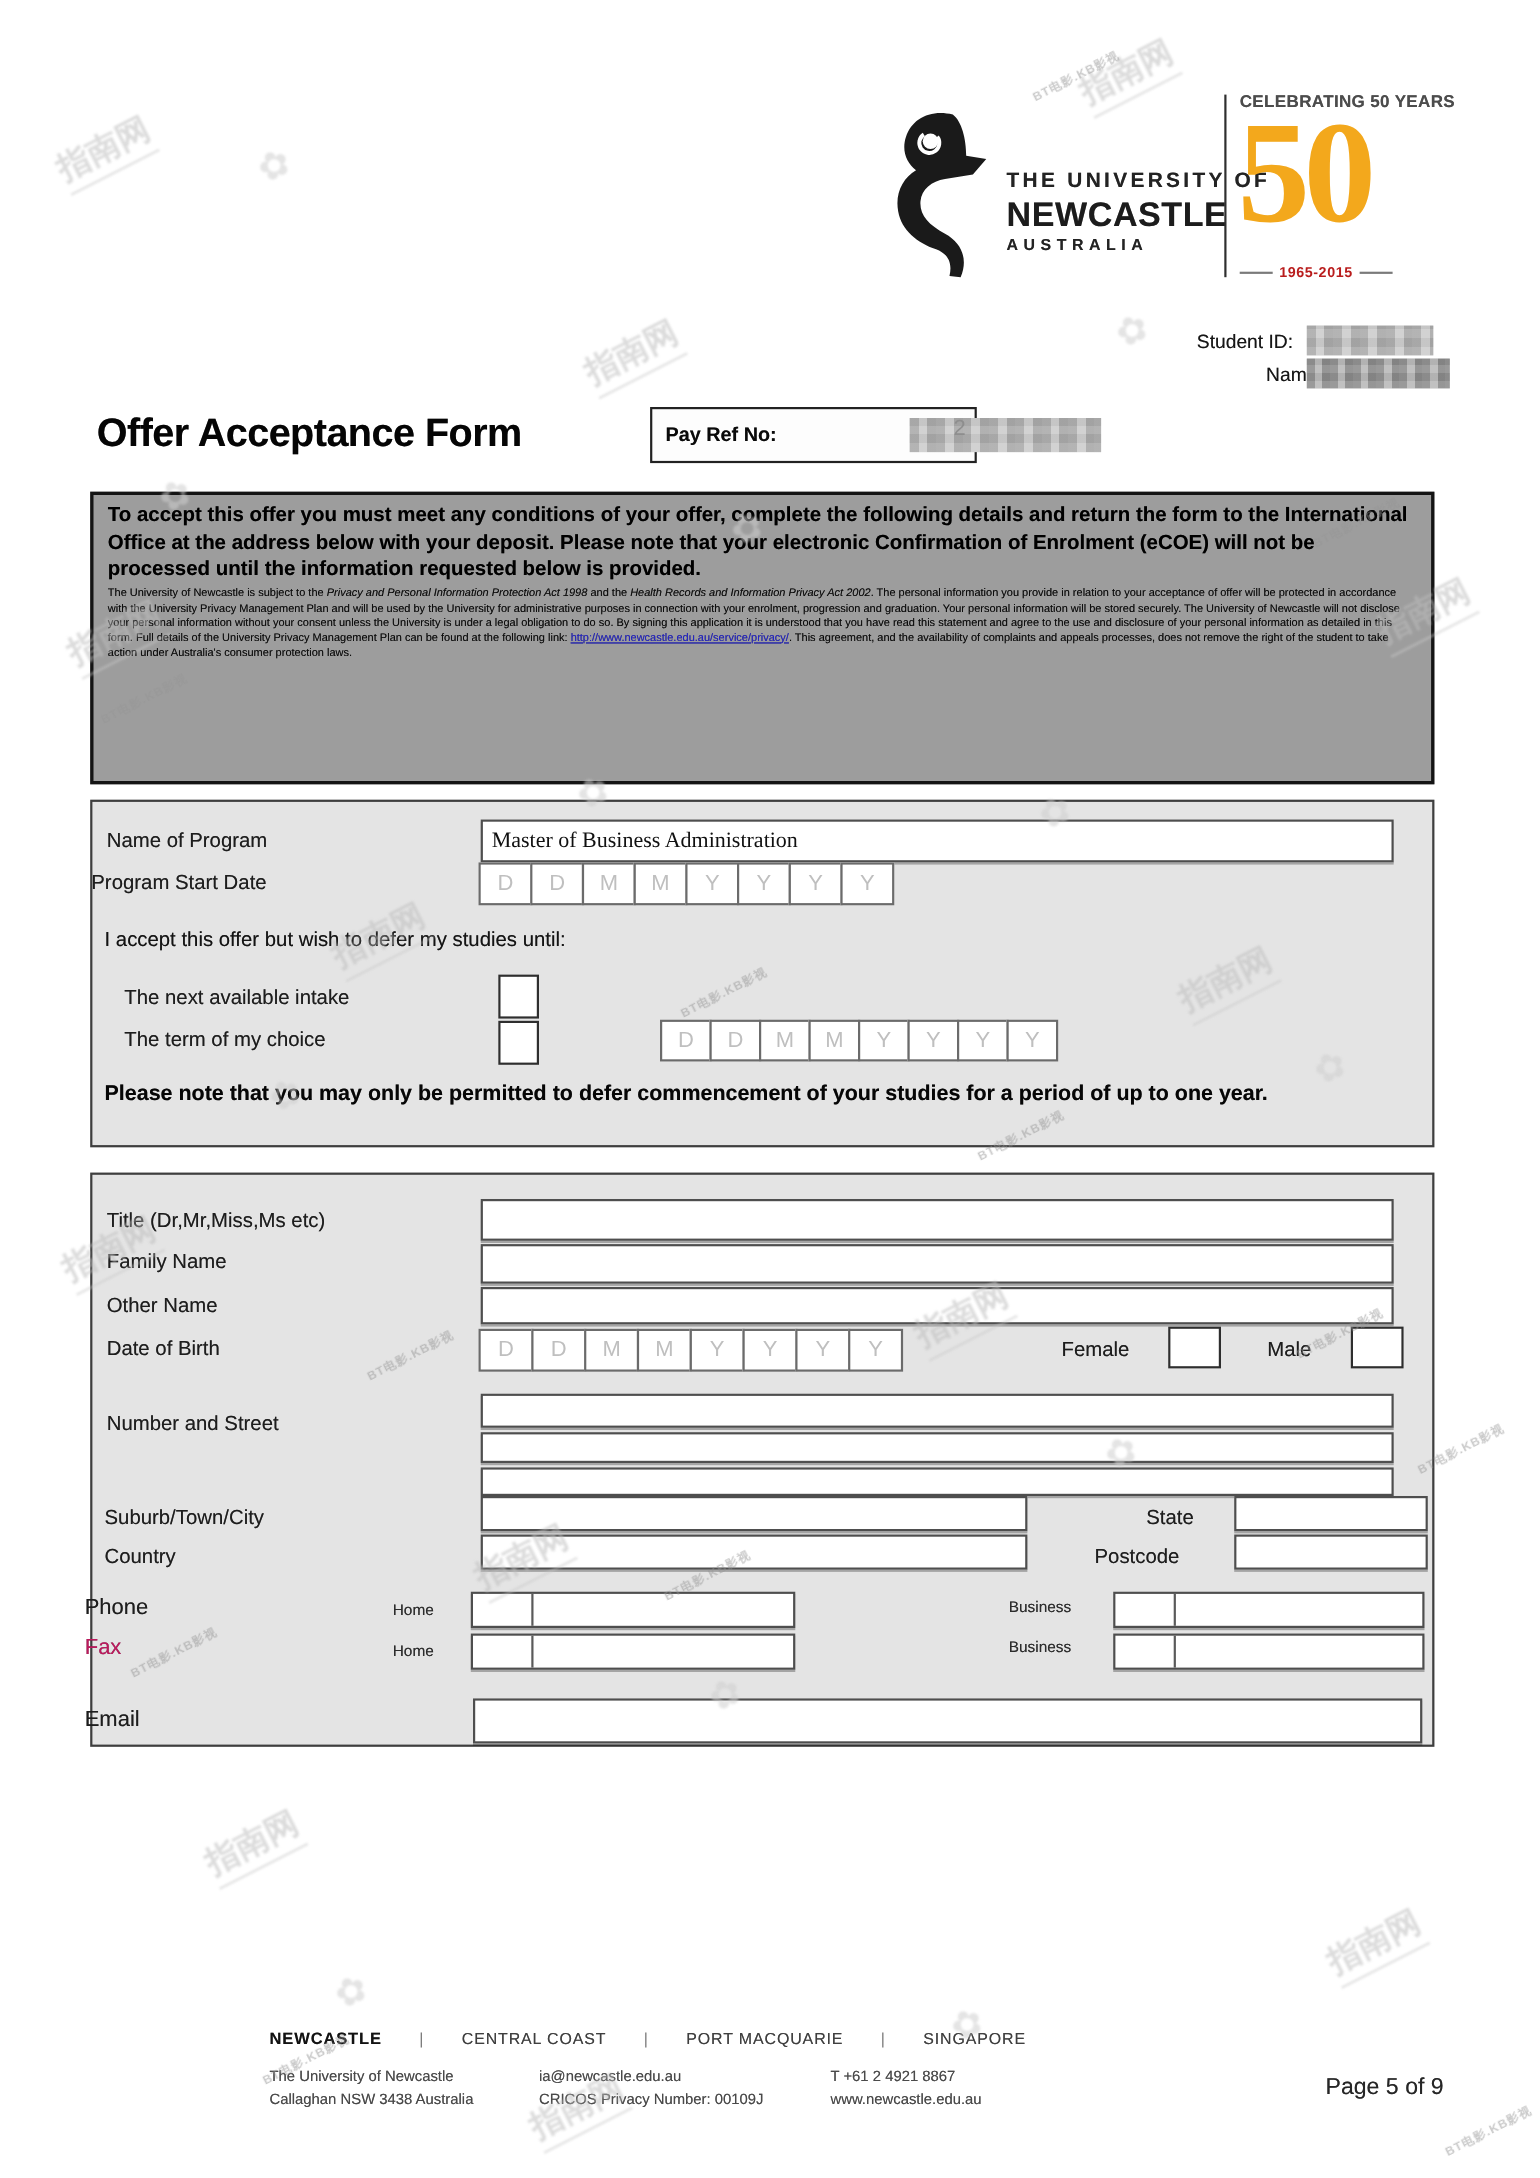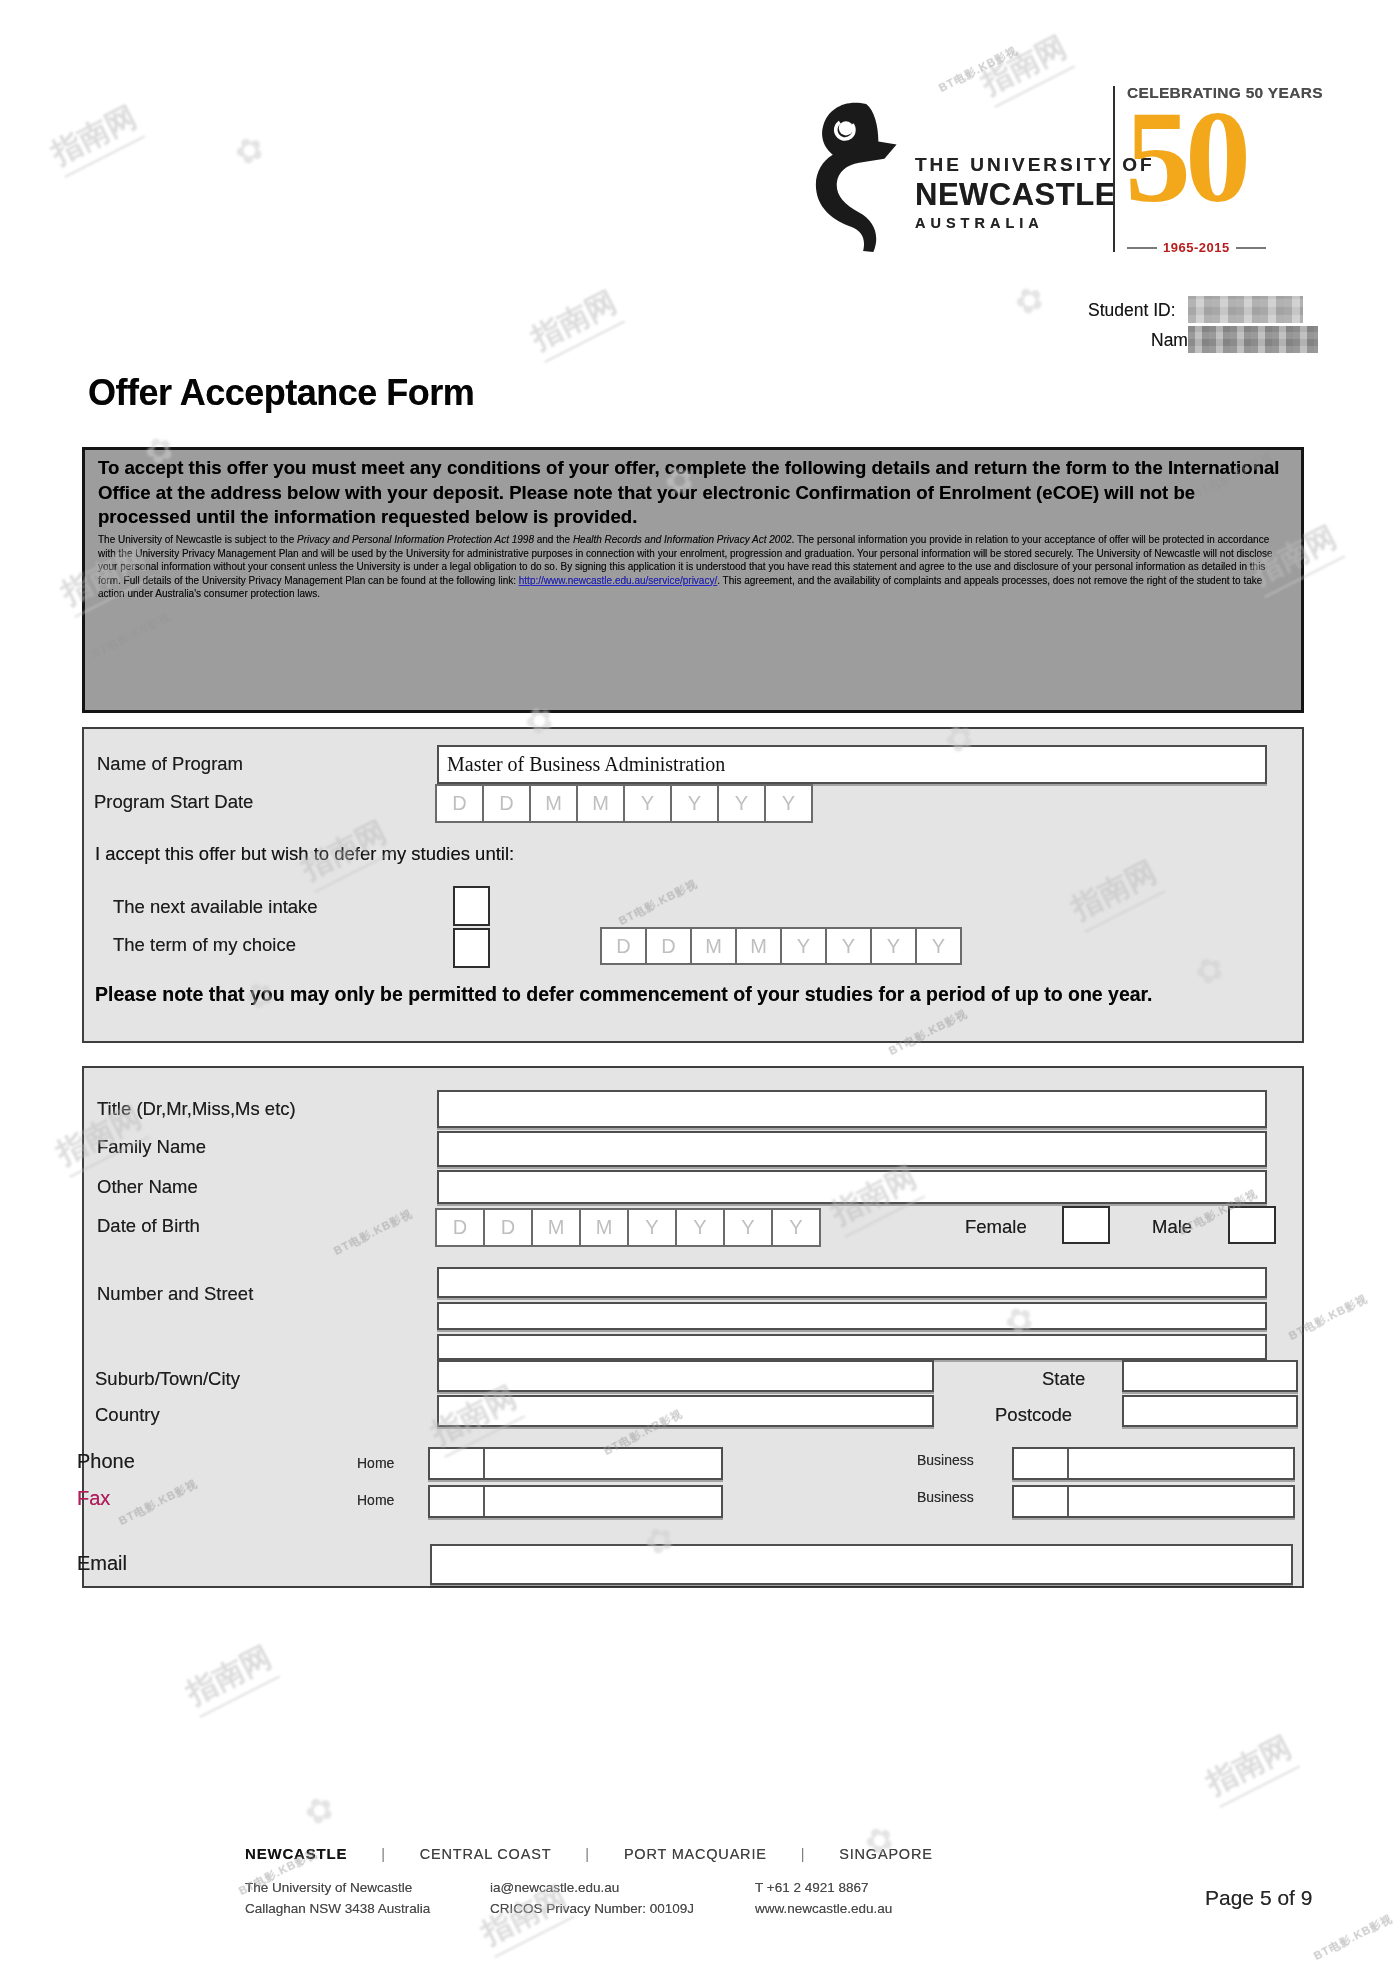--- a/index.html
+++ b/index.html
@@ -138,36 +138,41 @@
     <span class="yrs">1965-2015</span>
     <span class="hline"></span>
   </div>
 
   <div class="abs idline soft" style="left:1088px;top:300px">Student ID:</div>
   <div class="abs mosaic" style="left:1188px;top:296px;width:115px;height:27px"></div>
   <div class="abs idline soft" style="left:1151px;top:330px">Name:</div>
   <div class="abs mosaic mosaic-dark" style="left:1188px;top:326px;width:130px;height:27px"></div>
 
   <div class="abs form-title soft" style="left:88px;top:372px">Offer Acceptance Form</div>
+  <div class="abs payref" style="left:591px;top:370px;width:293px;height:47px">
+    <span class="payref-label soft">Pay Ref No:</span>
+    <span class="abs mosaic" style="left:115px;top:8px;width:160px;height:31px;position:relative;margin-left:6px;flex:1;align-self:center;height:31px;top:0"></span>
+    <span class="payref-ghost">2</span>
+  </div>
 
   <div class="abs notice" style="left:82px;top:447px;width:1222px;height:266px">
     <div class="notice-bold soft">To accept this offer you must meet any conditions of your offer, complete the following details and return the form to the International Office at the address below with your deposit. Please note that your electronic Confirmation of Enrolment (eCOE) will not be processed until the information requested below is provided.</div>
     <div class="notice-body soft">
       <span>The University of Newcastle is subject to the </span><i>Privacy and Personal Information Protection Act 1998</i><span> and the </span><i>Health Records and Information Privacy Act 2002</i><span>. The personal information you provide in relation to your acceptance of offer will be protected in accordance with the University Privacy Management Plan and will be used by the University for administrative purposes in connection with your enrolment, progression and graduation. Your personal information will be stored securely. The University of Newcastle will not disclose your personal information without your consent unless the University is under a legal obligation to do so. By signing this application it is understood that you have read this statement and agree to the use and disclosure of your personal information as detailed in this form. Full details of the University Privacy Management Plan can be found at the following link: </span><a href="#">http://www.newcastle.edu.au/service/privacy/</a><span>. This agreement, and the availability of complaints and appeals processes, does not remove the right of the student to take action under Australia's consumer protection laws.</span>
     </div>
   </div>
 
   <div class="abs section" style="left:82px;top:727px;width:1222px;height:316px"></div>
 
   <div class="abs lbl soft" style="left:97px;top:753px">Name of Program</div>
   <div class="abs ibox" style="left:437px;top:745px;width:830px;height:39px">
     <div class="serifval">Master of Business Administration</div>
   </div>
 
-  <div class="abs lbl soft" style="left:94px;top:791px">Program Start Date</div>
+  <div class="abs lbl soft" style="left:83px;top:791px">Program Start Date</div>
   <div class="abs cells cells-a" style="left:437px;top:784px">
       <span class="cell">D</span>
       <span class="cell">D</span>
       <span class="cell">M</span>
       <span class="cell">M</span>
       <span class="cell">Y</span>
       <span class="cell">Y</span>
       <span class="cell">Y</span>
       <span class="cell">Y</span>
     </div>

